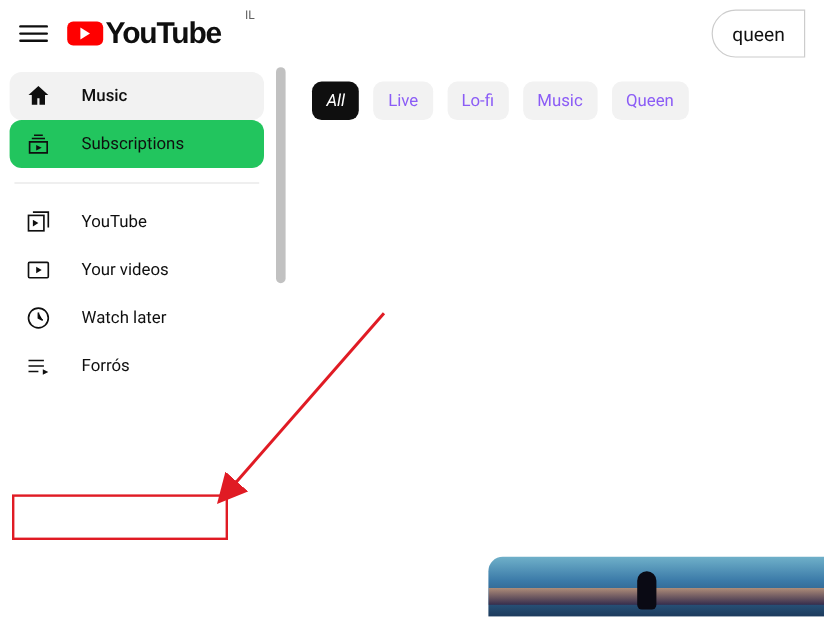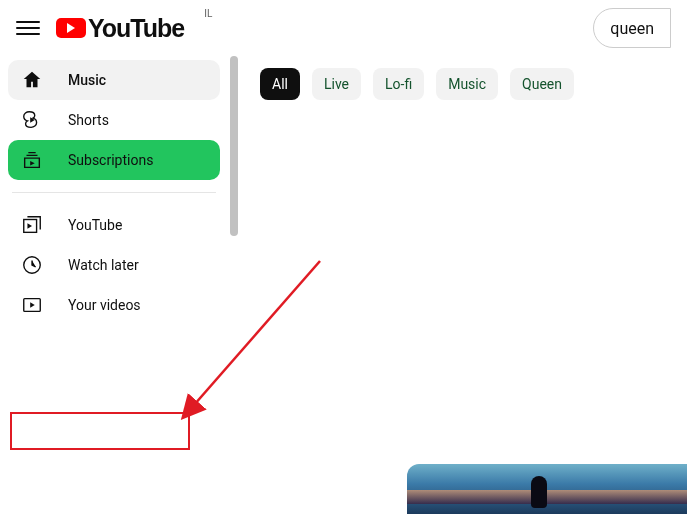--- a/index.html
+++ b/index.html
@@ -80,26 +80,26 @@
     top: 0; left: 2px;
     width: 8px; height: 180px;
     background: #c1c1c1;
     border-radius: 4px;
   }
 
   
   .content { flex: 1; padding: 12px 0 0 20px; position: relative; overflow: hidden; }
   .chips { display: flex; gap: 12px; }
   .chip {
-    background: #f2f2f2; color: #14532d;
+    background: #f2f2f2; color: #8b5cf6;
     padding: 0 12px; height: 32px; border-radius: 8px;
     display: flex; align-items: center; font-size: 14px; cursor: pointer;
     white-space: nowrap;
   }
-  .chip.selected { background: #0f0f0f; color: #fff; }
+  .chip.selected { background: #0f0f0f; color: #fff; font-style: italic; }
 
   .thumb {
     position: absolute;
     right: 0; bottom: 0;
     width: 280px; height: 50px;
     border-radius: 12px 0 0 0;
     background: linear-gradient(180deg, #6fb0c9 0%, #3b7aa8 40%, #1c3a5c 100%);
     overflow: hidden;
   }
   .horizon {
@@ -141,29 +141,20 @@
 
     <div class="side-item active">
       <span class="icon">
         <svg viewBox="0 0 24 24" width="22" height="22">
             <path fill="#0f0f0f" d="M12 3l9 8h-3v9h-5v-6H11v6H6v-9H3z"></path>
           </svg>
       </span>
       <span class="label">Music</span>
     </div>
 
-    <div class="side-item">
-      <span class="icon">
-        <svg viewBox="0 0 24 24" width="22" height="22">
-            <path fill="none" stroke="#0f0f0f" stroke-width="1.5" d="M9 3c3 0 6 1 6 4 0 2-2 3-2 3s4 1 4 5c0 3-3 5-6 5s-6-1-6-4c0-2 2-3 2-3s-4-1-4-5c0-3 3-5 6-5z"></path>
-            <path fill="#0f0f0f" d="M10 9l5 3-5 3z"></path>
-          </svg>
-      </span>
-      <span class="label">Shorts</span>
-    </div>
 
     <div class="side-item highlight">
       <span class="icon">
         <svg viewBox="0 0 24 24" width="22" height="22">
             <path fill="none" stroke="#0f0f0f" stroke-width="1.5" d="M4 10h16v10H4zM6 7h12M8 4h8"></path>
             <path fill="#0f0f0f" d="M10 13l5 2.5-5 2.5z"></path>
           </svg>
       </span>
       <span class="label">Subscriptions</span>
     </div>
@@ -178,37 +169,46 @@
             <path fill="#0f0f0f" d="M7 10l5 3-5 3z"></path>
           </svg>
       </span>
       <span class="label">YouTube</span>
     </div>
 
 
     <div class="side-item">
       <span class="icon">
         <svg viewBox="0 0 24 24" width="22" height="22">
+            <rect x="3" y="5" width="18" height="14" rx="1" fill="none" stroke="#0f0f0f" stroke-width="1.5"></rect>
+            <path fill="#0f0f0f" d="M10 9l5 3-5 3z"></path>
+          </svg>
+      </span>
+      <span class="label">Your videos</span>
+    </div>
+
+    <div class="side-item">
+      <span class="icon">
+        <svg viewBox="0 0 24 24" width="22" height="22">
             <circle cx="12" cy="12" r="9" fill="none" stroke="#0f0f0f" stroke-width="1.5"></circle>
             <path stroke="#0f0f0f" stroke-width="1.5" d="M12 7v5l4 2"></path>
           </svg>
       </span>
       <span class="label">Watch later</span>
     </div>
 
     <div class="side-item">
       <span class="icon">
         <svg viewBox="0 0 24 24" width="22" height="22">
-            <rect x="3" y="5" width="18" height="14" rx="1" fill="none" stroke="#0f0f0f" stroke-width="1.5"></rect>
-            <path fill="#0f0f0f" d="M10 9l5 3-5 3z"></path>
-          </svg>
-      </span>
-      <span class="label">Your videos</span>
-    </div>
-
+            <path stroke="#0f0f0f" stroke-width="1.5" d="M3 7h14M3 12h14M3 17h9"></path>
+            <path fill="#0f0f0f" d="M16 15l5 2.5-5 2.5z"></path>
+          </svg>
+      </span>
+      <span class="label">Forrós</span>
+    </div>
 
 
 
   </div>
 
   <div class="scroll-gutter">
     <div class="scroll-thumb"></div>
   </div>
 
   <div class="content">

